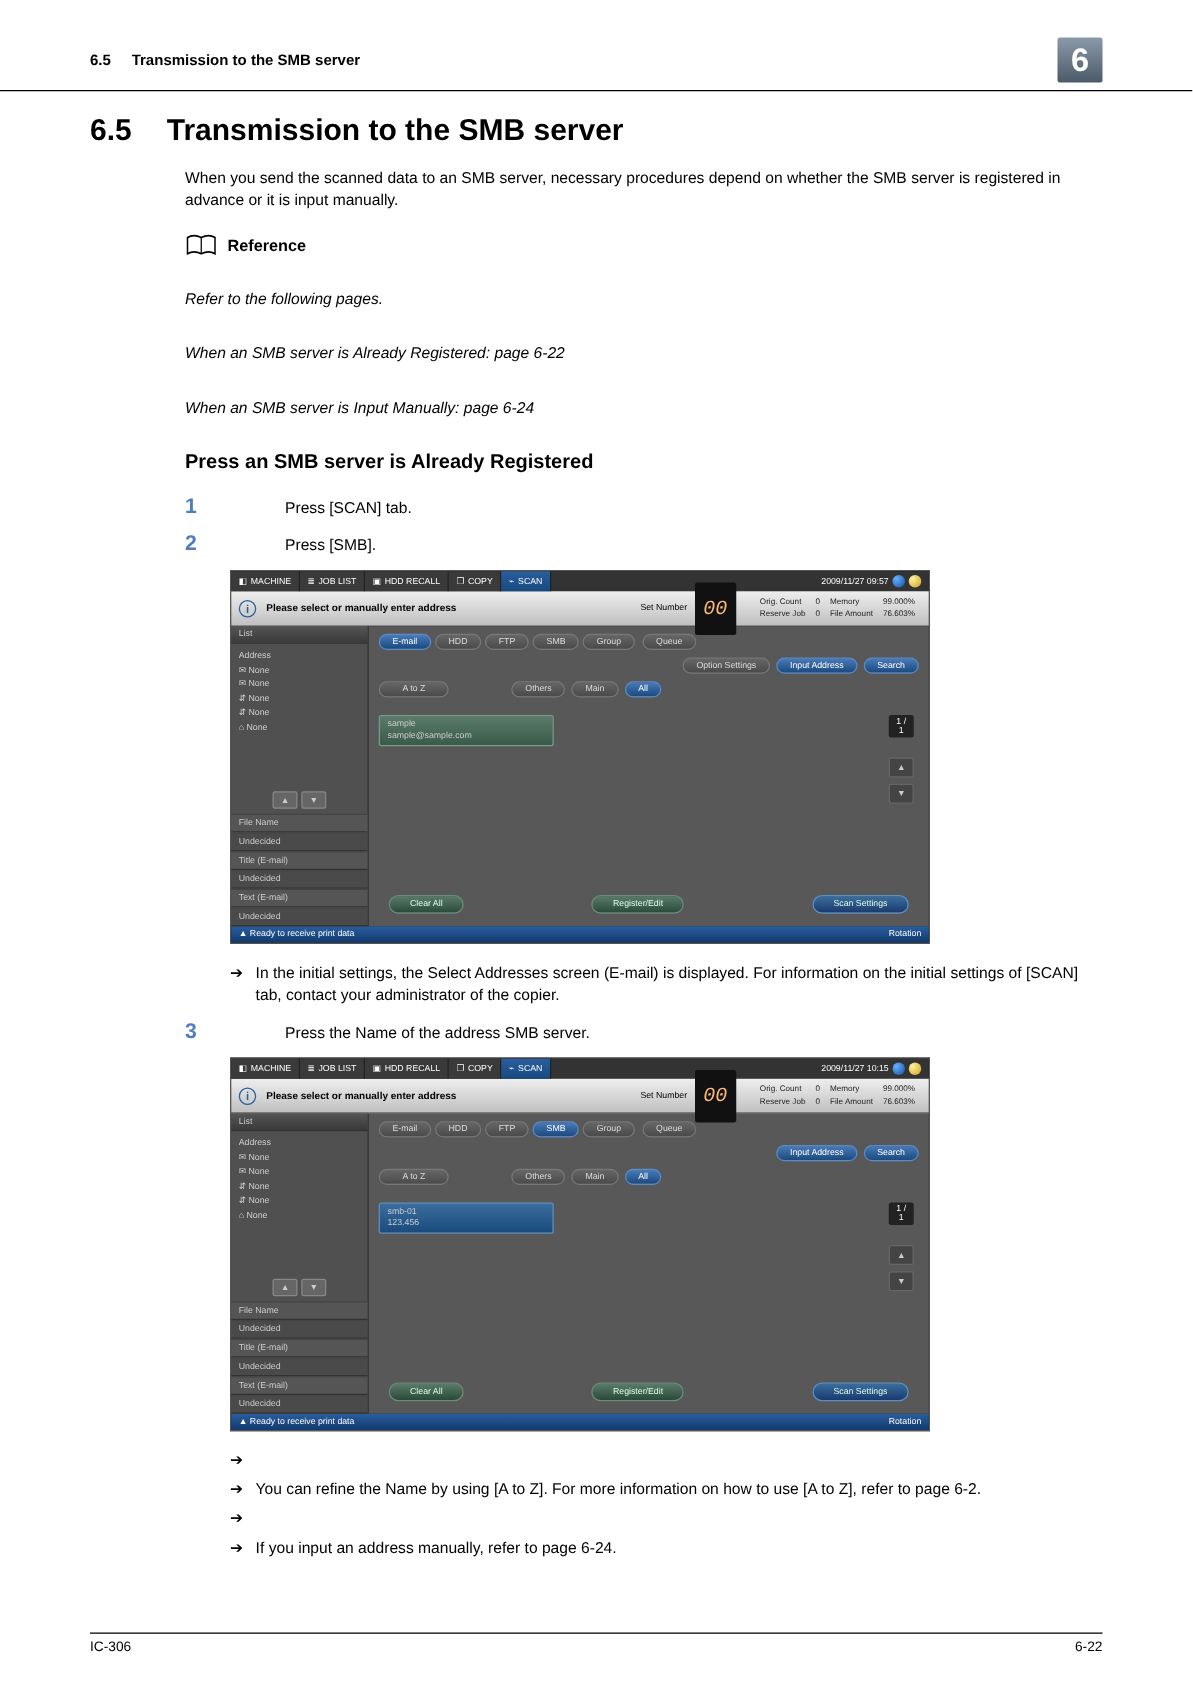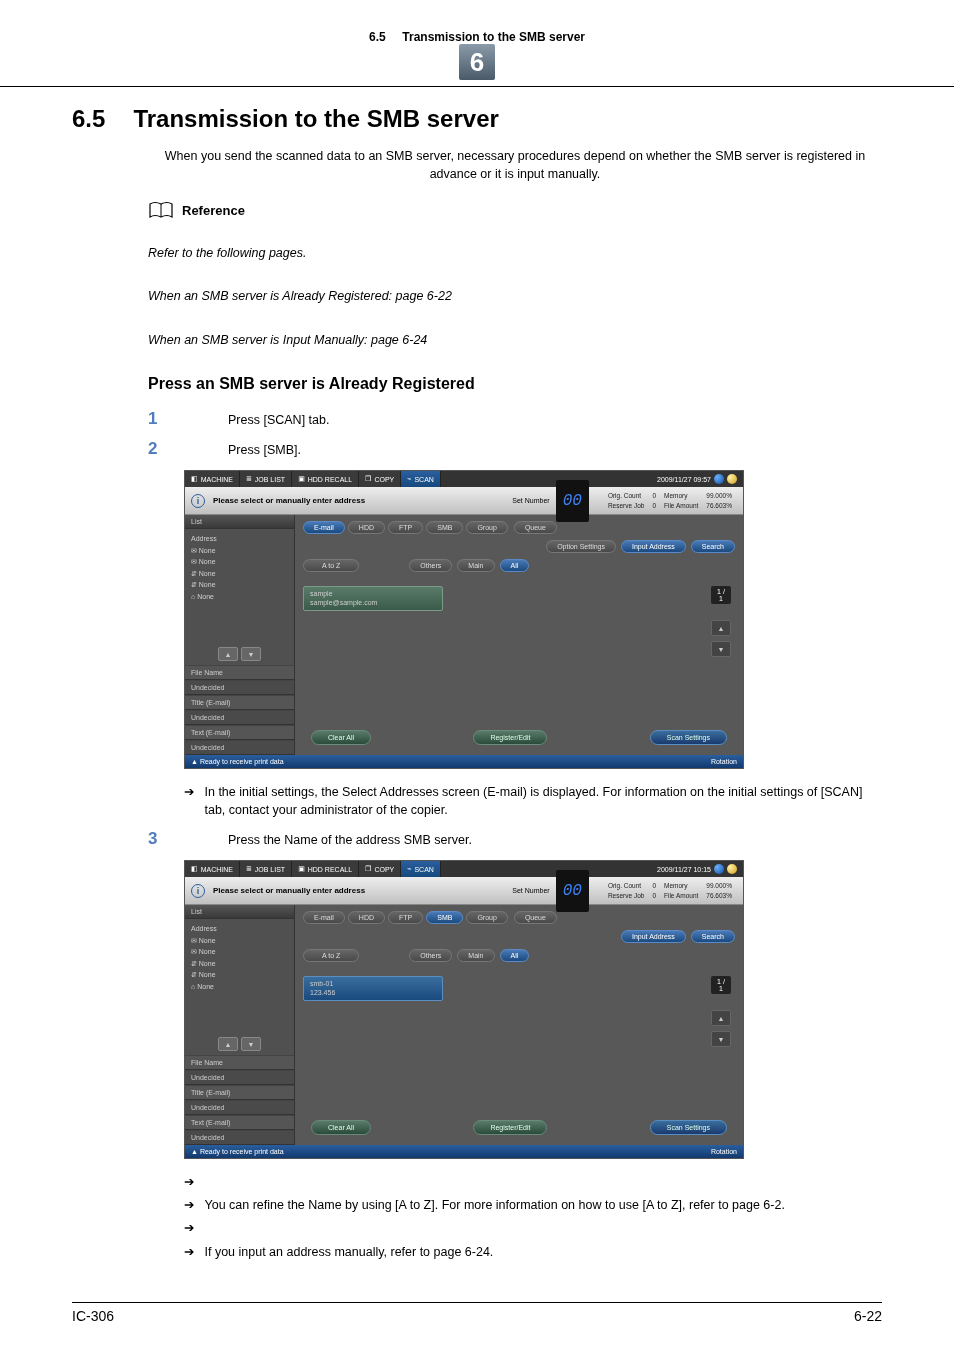--- a/index.html
+++ b/index.html
@@ -11,36 +11,35 @@
       position: relative;
       color: #000;
     }
     .page-header {
       display: flex;
       justify-content: space-between;
       align-items: center;
       padding: 30px 72px 6px 72px;
       border-bottom: 1px solid #000;
       margin: 0 0 18px 0;
-      flex-direction: column;
     }
     .page-header-left { font-size: 12px; font-weight: bold; }
     .page-header-badge {
       width: 36px; height: 36px;
       background: linear-gradient(to bottom,#8a9aa8,#4a5a68);
       color: #fff; font-size: 26px; font-weight: bold;
       display: flex; align-items: center; justify-content: center;
       border-radius: 2px;
     }
     .content { padding: 0 72px; }
     .h1-row { display: flex; align-items: baseline; gap: 28px; margin-bottom: 14px; }
     .h1-num { font-size: 24px; font-weight: bold; }
     .h1-text { font-size: 24px; font-weight: bold; }
     .indent-block { margin-left: 76px; }
-    .para { font-size: 12.5px; line-height: 1.45; margin-bottom: 18px; text-align: center; }
+    .para { font-size: 12.5px; line-height: 1.45; margin-bottom: 18px; }
     .ref-row { display: flex; align-items: center; gap: 8px; margin-top: 10px; }
     .ref-icon { width: 26px; height: 18px; }
     .ref-text { font-weight: bold; font-size: 13px; }
     .italic { font-style: italic; font-size: 12.5px; line-height: 1.45; margin-top: 25px; }
     .h2 { font-size: 16px; font-weight: bold; margin: 26px 0 16px 0; }
     .step { display: flex; gap: 20px; margin-bottom: 10px; font-size: 12.5px; align-items: baseline; }
     .step-num { color: #4f7dbf; font-size: 17px; font-weight: bold; width: 16px; flex-shrink: 0; }
     .step-text { line-height: 1.5; margin-left: 44px; }
     .arrow-line { display: flex; gap: 10px; margin: 0 0 5px 36px; font-size: 12.5px; line-height: 1.45; }
     .arrow-sym { flex-shrink: 0; }
@@ -54,21 +53,21 @@
       position: relative;
     }
     .ss-tabs { display: flex; height: 16px; background: #333; color: #fff; font-size: 7px; }
     .ss-tab { padding: 3px 6px; border-right: 1px solid #222; display: flex; align-items: center; gap: 3px; background: #3a3a3a; }
     .ss-tab.scan { background: linear-gradient(to bottom,#2a5e9e,#164a7e); }
     .ss-time { margin-left: auto; padding: 3px 6px; display: flex; align-items: center; gap: 3px; }
     .ss-info-bar { display: flex; background: linear-gradient(to bottom,#eee,#c0c0c0); color: #000; height: 28px; align-items: center; padding: 0 6px; border-bottom: 1px solid #888; }
     .ss-info-icon { width: 14px; height: 14px; border-radius: 50%; border: 1px solid #2a5e9e; color: #2a5e9e; display: flex; align-items: center; justify-content: center; font-weight: bold; font-size: 9px; margin-right: 8px; }
     .ss-info-right { margin-left: auto; display: flex; gap: 14px; align-items: center; font-size: 7px; }
     .ss-set-num { display: flex; align-items: center; gap: 6px; }
-    .ss-counter { font-family: 'Courier New', monospace; font-size: 16px; font-style: italic; background: #111; color: #3b82f6; padding: 12px 7px; border-radius: 2px; text-align: right; }
+    .ss-counter { font-family: 'Courier New', monospace; font-size: 16px; font-style: italic; background: #111; color: #fdba74; padding: 12px 7px; border-radius: 2px; text-align: right; }
     .ss-stats { font-size: 6.5px; line-height: 1.2; text-align: left; color: #222; }
     .ss-stats td { padding: 0 3px; }
     .ss-body { display: flex; background: #585858; height: 240px; }
     .ss-left { width: 110px; background: #505050; border-right: 1px solid #333; display: flex; flex-direction: column; }
     .ss-left-header { background: linear-gradient(to bottom,#555,#3a3a3a); padding: 3px 6px; font-size: 7px; color: #ccc; border-bottom: 1px solid #333; }
     .ss-left-content { padding: 5px 6px; font-size: 7px; line-height: 1.5; flex: 1; color: #d0d0d0; }
     .ss-left-row { margin-bottom: 1px; }
     .ss-nav-arrows { display: flex; gap: 3px; padding: 4px 6px; justify-content: center; }
     .ss-nav-btn { width: 20px; height: 14px; background: #666; border: 1px solid #888; border-radius: 2px; display: flex; align-items: center; justify-content: center; font-size: 7px; }
     .ss-left-section { padding: 3px 6px; font-size: 7px; background: #555; border-top: 1px solid #444; border-bottom: 1px solid #333; }
@@ -96,21 +95,21 @@
     .ss-bottom-row { display: flex; gap: 10px; padding: 4px 8px; justify-content: space-between; }
     .ss-action-btn {
       padding: 3px 16px; font-size: 7px; border-radius: 8px;
       background: linear-gradient(to bottom,#5a7a6a,#2a4a3a);
       border: 1px solid #6a8a7a; color: #e0ffe8;
     }
     .ss-status-bar { background: linear-gradient(to bottom,#2a5e9e,#123a6e); color: #fff; padding: 3px 6px; font-size: 7px; display: flex; justify-content: space-between; }
     .page-footer {
       position: absolute; bottom: 26px; left: 72px; right: 72px;
       border-top: 1px solid #000; padding-top: 5px;
-      display: flex; justify-content: space-between; font-size: 14px; gap: 12px;
+      display: flex; justify-content: space-between; font-size: 11px; gap: 12px;
     }
     .blue-circle { width: 10px; height: 10px; border-radius: 50%; background: radial-gradient(circle at 30% 30%, #6ab0ff, #1050a0); display: inline-block; }
     .yellow-circle { width: 10px; height: 10px; border-radius: 50%; background: radial-gradient(circle at 30% 30%, #fff2a0, #d0a020); display: inline-block; }
   </style>
 </head>
 <body>
 
 <div class="page-header">
   <div class="page-header-left">
     <span>6.5</span>&nbsp;&nbsp;&nbsp;&nbsp;

